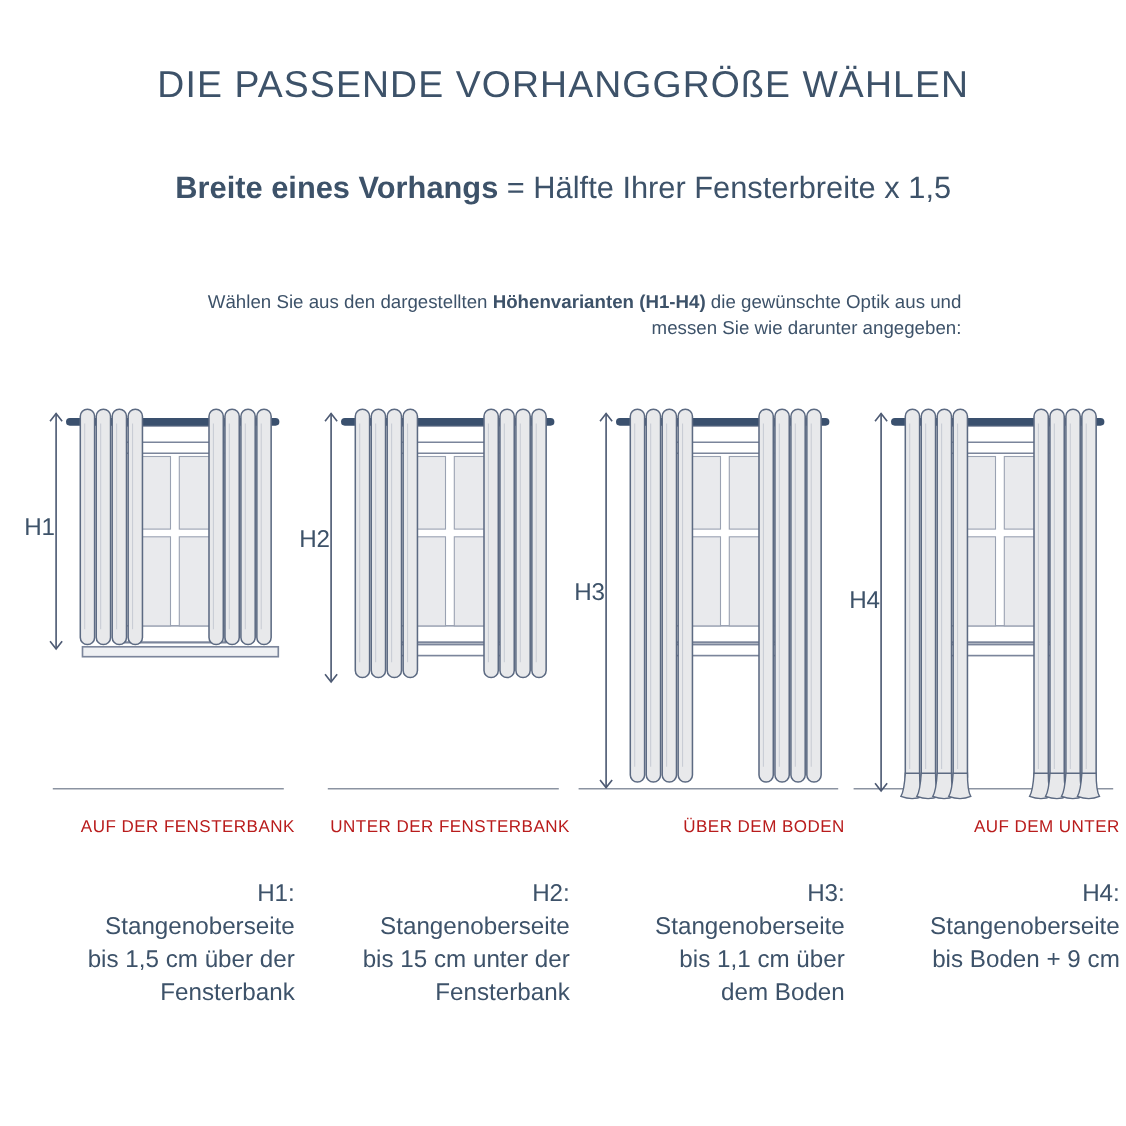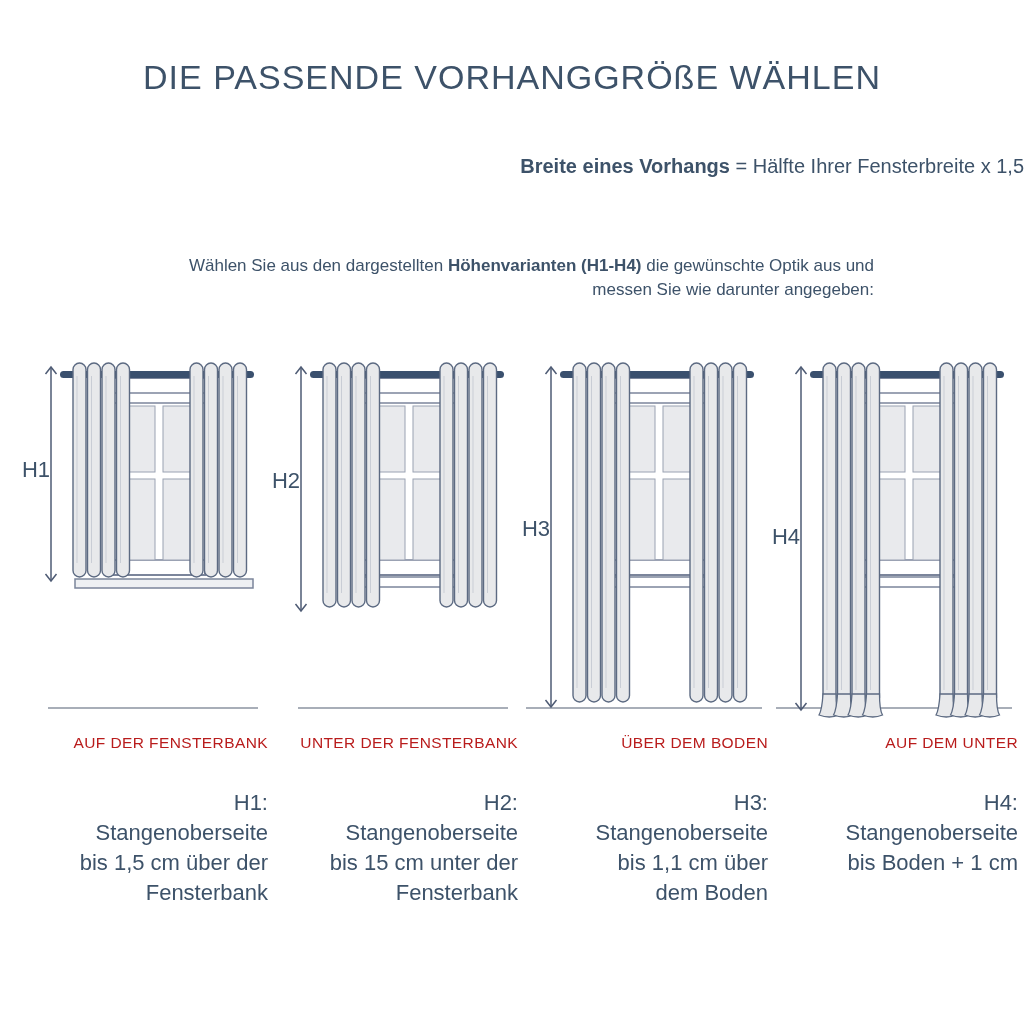--- a/index.html
+++ b/index.html
@@ -6,21 +6,21 @@
   body{
     width:1024px;height:1024px;background:#ffffff;
     font-family:"Liberation Sans",sans-serif;color:#3d5269;
     overflow:hidden;
   }
   .page{width:1024px;height:1024px;}
   .title{
     margin:58px 0 0;text-align:center;
     font-size:34px;font-weight:normal;letter-spacing:1px;
   }
-  .formula{margin:58px 0 0;text-align:right;font-size:20px;}
+  .formula{margin:58px 0 0;text-align:center;font-size:28px;}
   .formula b{font-weight:bold;}
   .intro{
     margin:76px auto 0;max-width:724px;text-align:right;
     font-size:17px;line-height:1.42;
   }
   .intro b{font-weight:bold;}
   .grid{display:flex;margin:56px 6px 0 18px;}
   .variant{width:250px;text-align:right;}
   .variant svg{display:block;}
   .caption{
@@ -238,17 +238,17 @@
           <g>
             <line x1="33" y1="9" x2="33" y2="352" stroke="#4e5b74" stroke-width="1.5"></line>
             <path d="M27.5 16 L33 9 L38.5 16" fill="none" stroke="#4e5b74" stroke-width="1.5"></path>
             <path d="M27.5 345 L33 352 L38.5 345" fill="none" stroke="#4e5b74" stroke-width="1.5"></path>
           </g>
           <text x="18" y="186" text-anchor="middle" font-size="22" font-family="&quot;Liberation Sans&quot;, sans-serif" fill="#3d5269">H4</text>
         </svg>
       <div class="caption">AUF DEM UNTER</div>
       <div class="desc">H4:
 Stangenoberseite
-bis Boden + 1 cm</div>
+bis Boden + 9 cm</div>
     </div>
 
   </div>
 </div>
 
 </body></html>

